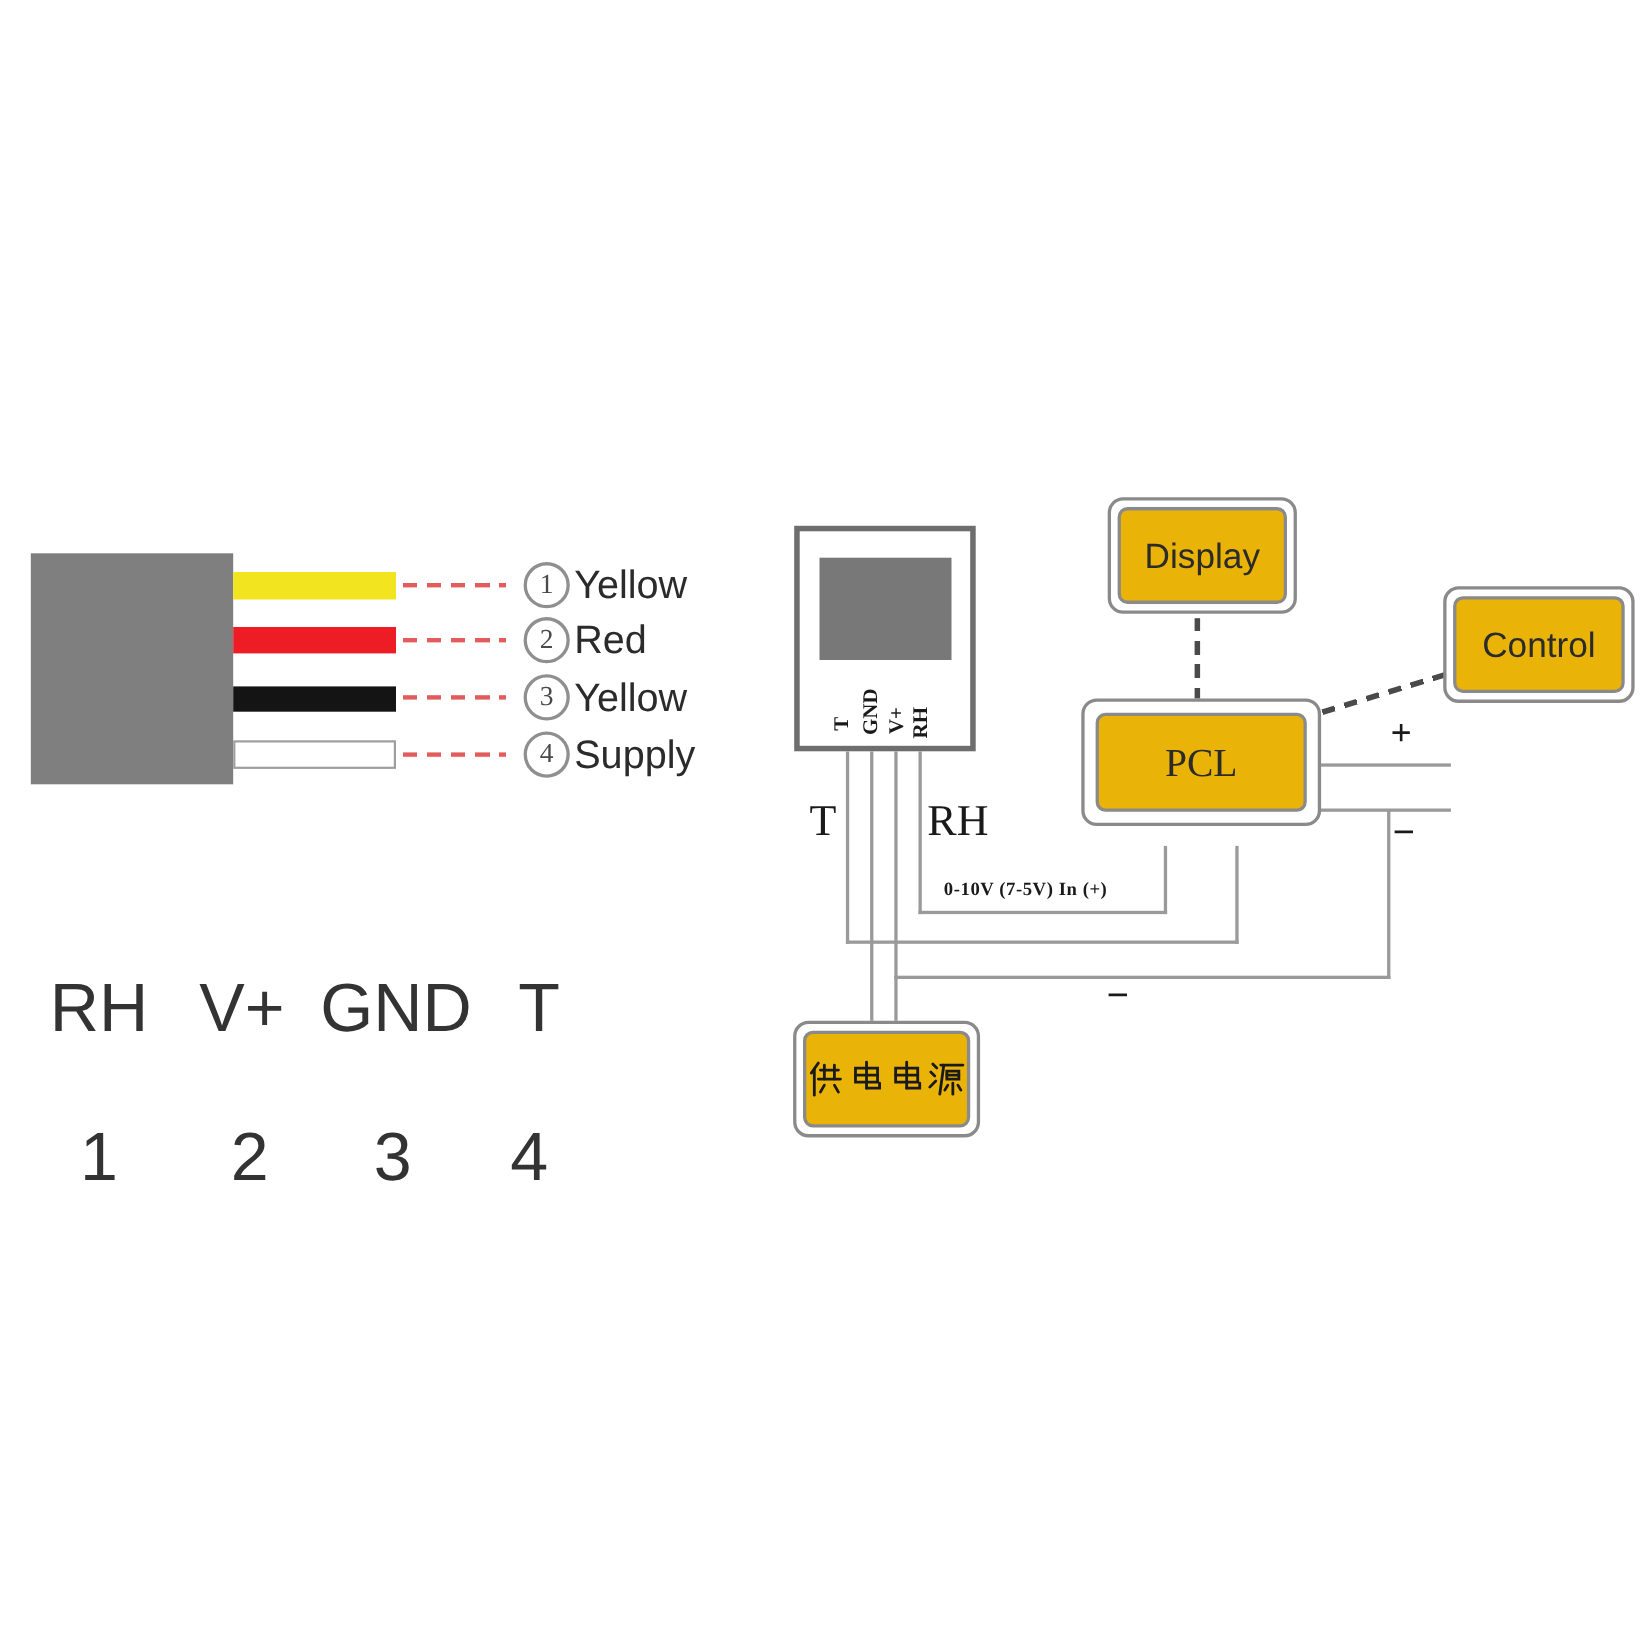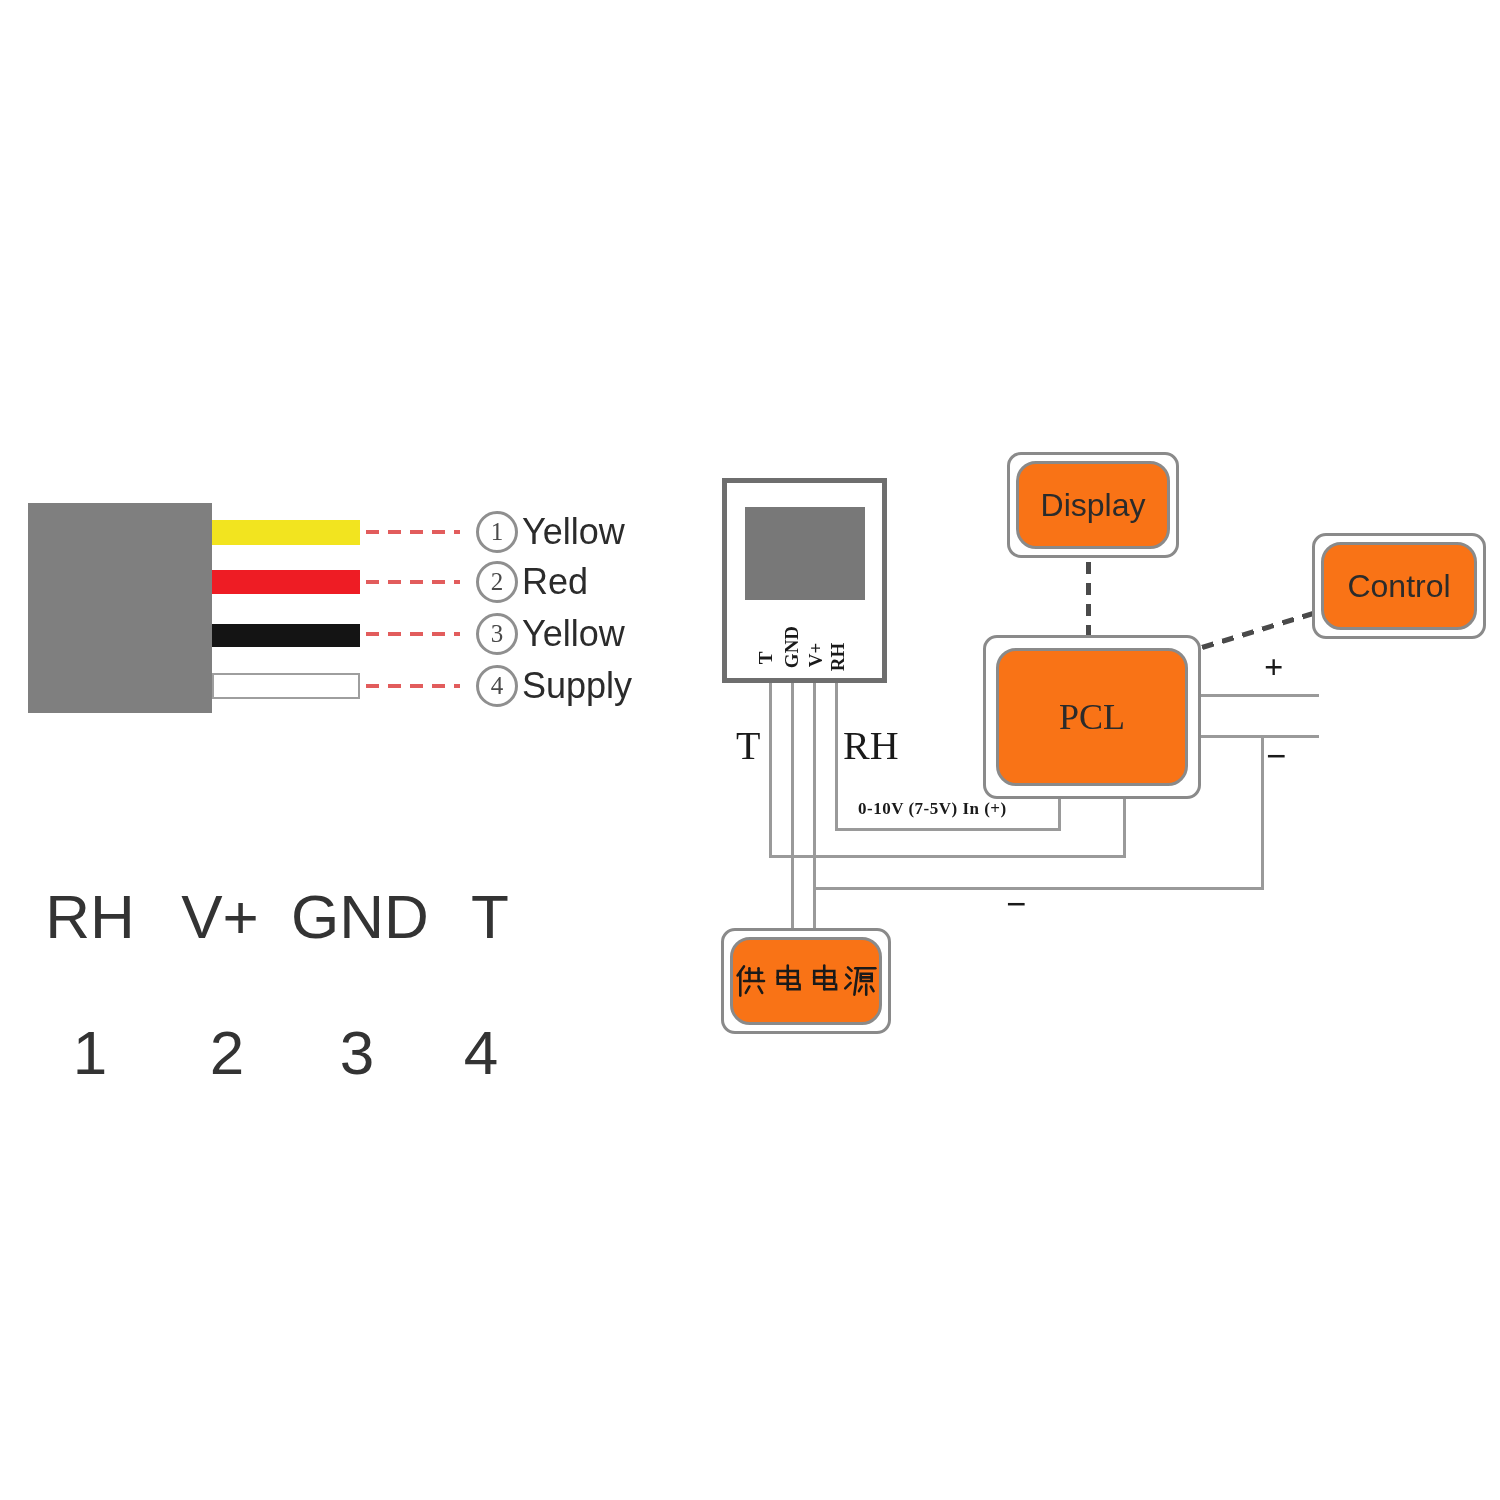--- a/index.html
+++ b/index.html
@@ -21,22 +21,22 @@
   
   .pin-name,.pin-num{position:absolute;transform:translateX(-50%);font-size:62px;color:#333;line-height:1;}
   
   .sensor{position:absolute;left:722px;top:478px;width:165px;height:205px;border:5px solid #6e6e6e;
           background:#fff;box-sizing:border-box;}
   .screen{position:absolute;left:745px;top:507px;width:120px;height:93px;background:#787878;}
   .spin{position:absolute;width:60px;height:20px;display:flex;align-items:center;justify-content:center;
         transform:rotate(-90deg);font-family:"Liberation Serif",serif;font-weight:bold;font-size:19px;color:#1a1a1a;}
   
   .node{position:absolute;border:3px solid #8a8a8a;border-radius:14px;padding:6px;background:#fff;box-sizing:border-box;}
-  .node-inner{border:3px solid #8a8a8a;border-radius:20px;width:100%;height:100%;box-sizing:border-box;
-              display:flex;align-items:center;justify-content:center;background:#f97316;}
+  .node-inner{border:3px solid #8a8a8a;border-radius:9px;width:100%;height:100%;box-sizing:border-box;
+              display:flex;align-items:center;justify-content:center;background:#eab308;}
   
   .dash-v{position:absolute;width:5px;background:repeating-linear-gradient(180deg,#4a4a4a 0 12px,transparent 12px 21px);}
   .dash-diag{position:absolute;height:5px;background:repeating-linear-gradient(90deg,#4a4a4a 0 12px,transparent 12px 21px);
              transform-origin:0 50%;}
   
   .serif-label{position:absolute;font-family:"Liberation Serif",serif;color:#1a1a1a;line-height:1;}
   .sign{position:absolute;font-family:"Liberation Serif",serif;font-weight:bold;color:#1a1a1a;line-height:1;}
   .sr-only{position:absolute;width:1px;height:1px;overflow:hidden;clip:rect(0 0 0 0);white-space:nowrap;}
   .cnsvg{display:block;}
 </style>
@@ -111,21 +111,21 @@
   <div class="spin" style="left:808px;top:647px;">RH</div>
 
   <div class="node" style="left:1007px;top:452px;width:172px;height:106px;">
     <div class="node-inner" style="font-size:32px;">Display</div>
   </div>
 
   <div class="node" style="left:1312px;top:533px;width:174px;height:106px;">
     <div class="node-inner" style="font-size:32px;">Control</div>
   </div>
 
-  <div class="node" style="left:983px;top:635px;width:218px;height:164px;padding:10px;">
+  <div class="node" style="left:983px;top:635px;width:218px;height:116px;padding:10px;">
     <div class="node-inner" style="font-family:'Liberation Serif',serif;font-size:36px;">PCL</div>
   </div>
 
 
   <div class="node" style="left:721px;top:928px;width:170px;height:106px;">
     <div class="node-inner">
       <span class="sr-only">供电电源</span>
       <svg class="cnsvg" width="150" height="38" viewBox="0 0 160 40" aria-label="供电电源">
         <g stroke="#1a1a1a" stroke-width="2.8" stroke-linecap="round" fill="none">
 

